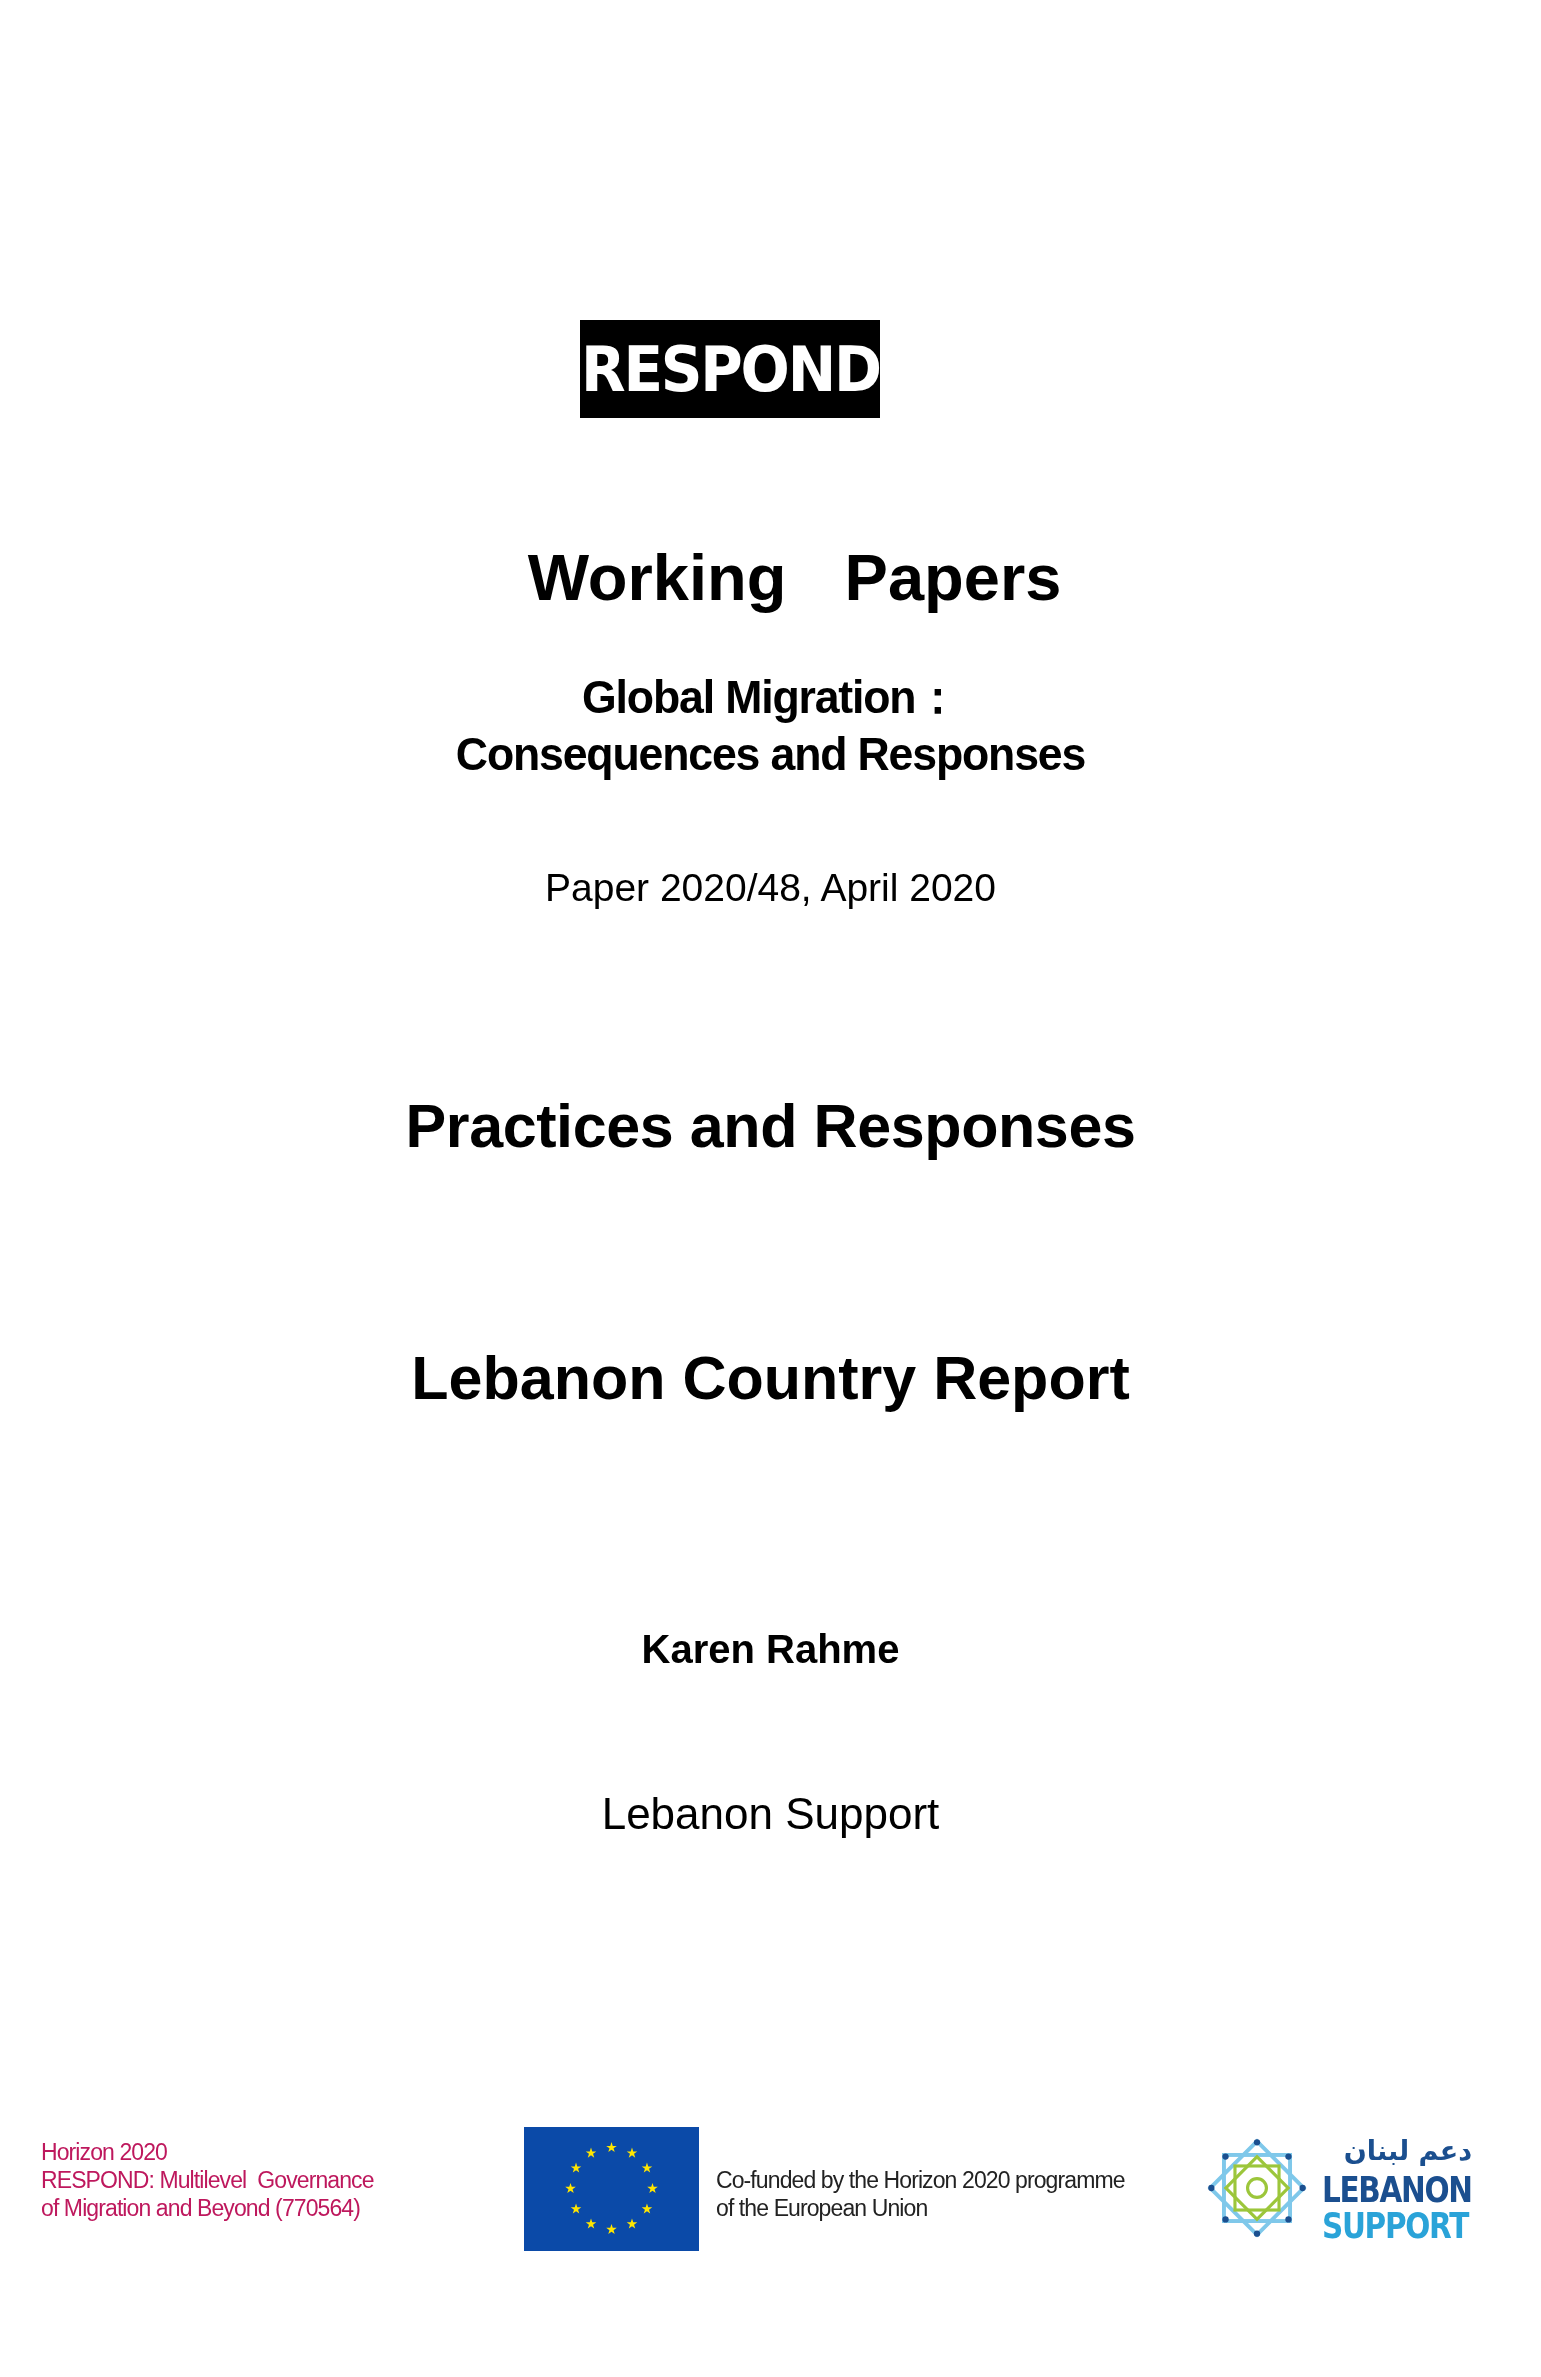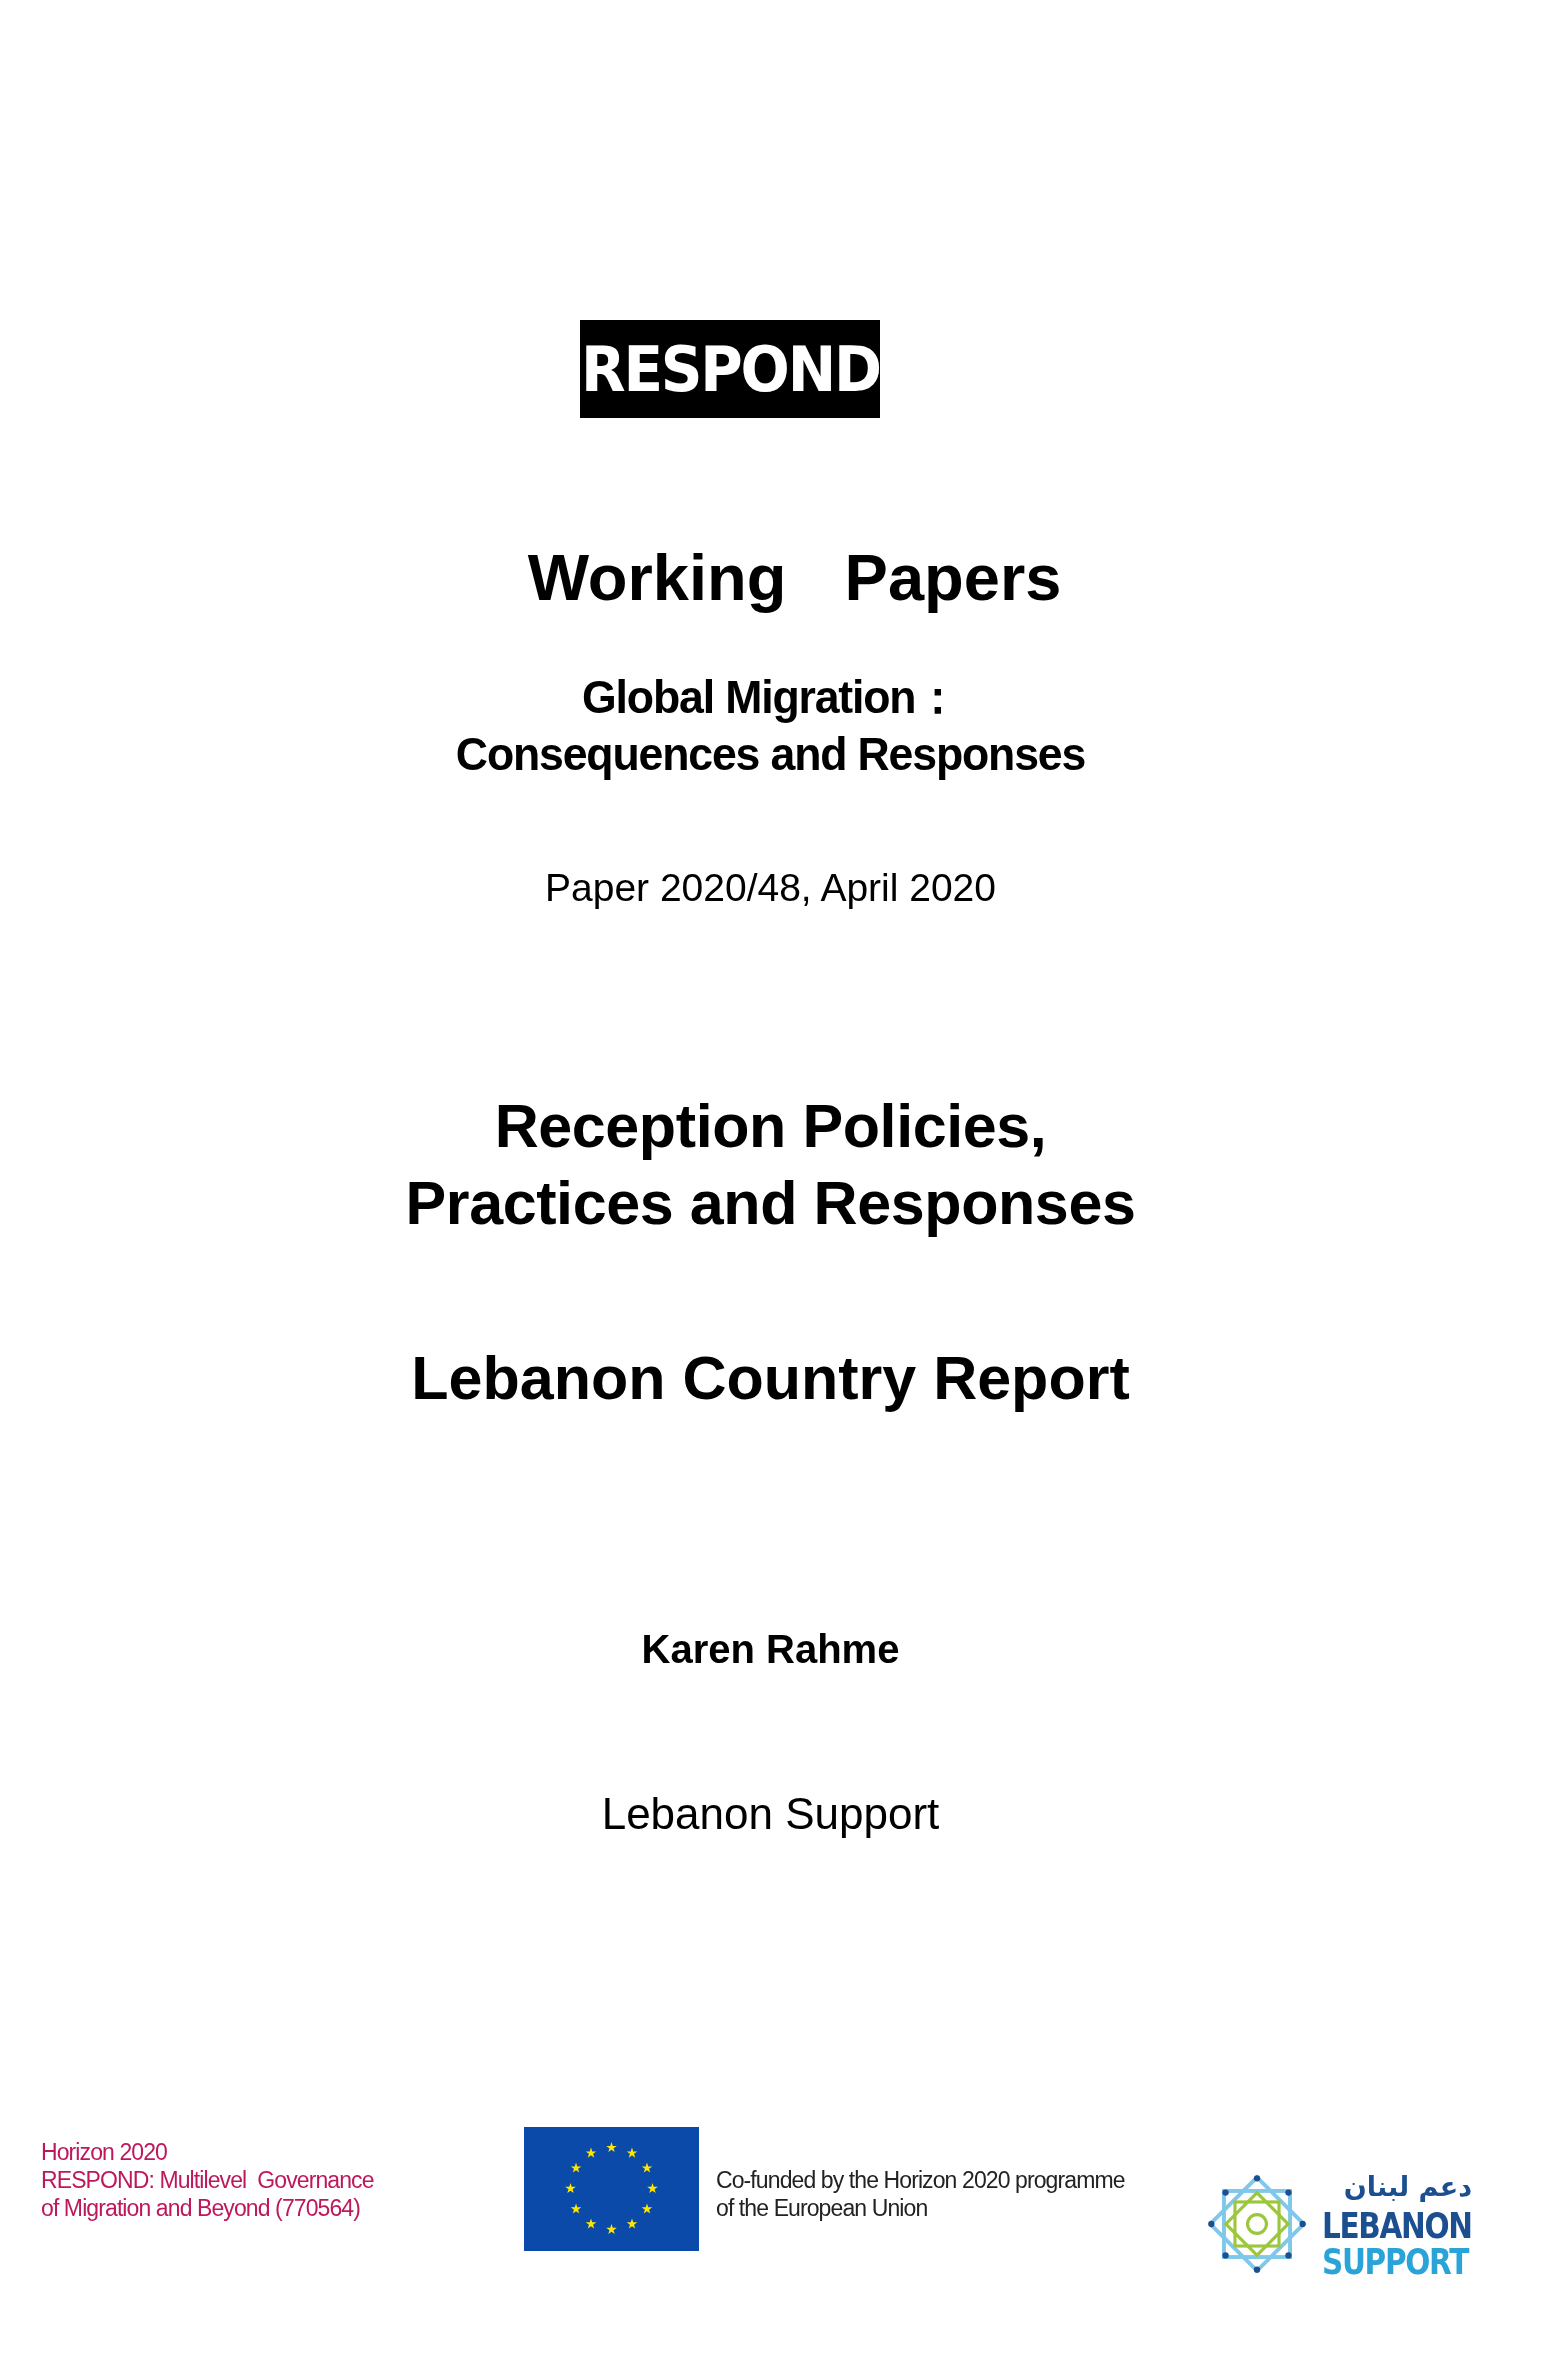--- a/index.html
+++ b/index.html
@@ -15,42 +15,41 @@
   .t-gm { top:669px; font-size:46px; font-weight:bold; line-height:57px; letter-spacing:-1.2px; transform:scaleX(0.97); }
   .t-paper { top:868px; font-size:39px; line-height:1; }
   .t-title { top:1088px; font-size:61px; font-weight:bold; line-height:77px; letter-spacing:-0.4px; }
   .t-country { top:1348px; font-size:61px; font-weight:bold; line-height:1; }
   .t-author { top:1629px; font-size:40px; font-weight:bold; line-height:1; }
   .t-affil { top:1760px; font-size:44px; line-height:1;margin-top:32px; }
   .footer-left { left:41px; top:2138px; font-size:23px; line-height:28px; color:#be185d;
     letter-spacing:-0.9px; }
   #eu-flag { left:524px; top:2127px; width:175px; height:124px; background:#0b4aa8; }
   .footer-mid { left:716px; top:2166px; font-size:23px; line-height:28px; color:#222; letter-spacing:-0.9px; }
-  #ls-logo { left:1198px; top:2129px; width:283px; height:118px;margin-top:36px; }
+  #ls-logo { left:1198px; top:2129px; width:283px; height:118px; }
   .ls-text { position:absolute; left:124px; font-weight:bold; font-family:"DejaVu Sans", sans-serif;
     letter-spacing:-1.6px; line-height:1; transform-origin:left top; }
 </style>
 </head>
 <body>
 
 <div id="respond-logo" class="abs">
   <span>RESPOND</span>
 </div>
 
 <div class="abs center t-wp" style="white-space:pre;">Working  Papers</div>
 
 <div class="abs center t-gm">
   <div>Global Migration：</div>
   <div>Consequences and Responses</div>
 </div>
 
 <div class="abs center t-paper">Paper 2020/48, April 2020</div>
 
 <div class="abs center t-title">
-  <div>Reception Policies,</div>
   <div>Practices and Responses</div>
 </div>
 
 <div class="abs center t-country">Lebanon Country Report</div>
 
 <div class="abs center t-author">Karen Rahme</div>
 <div class="abs center t-affil">Lebanon Support</div>
 
 <div class="abs footer-left">
   <div>Horizon 2020</div>

